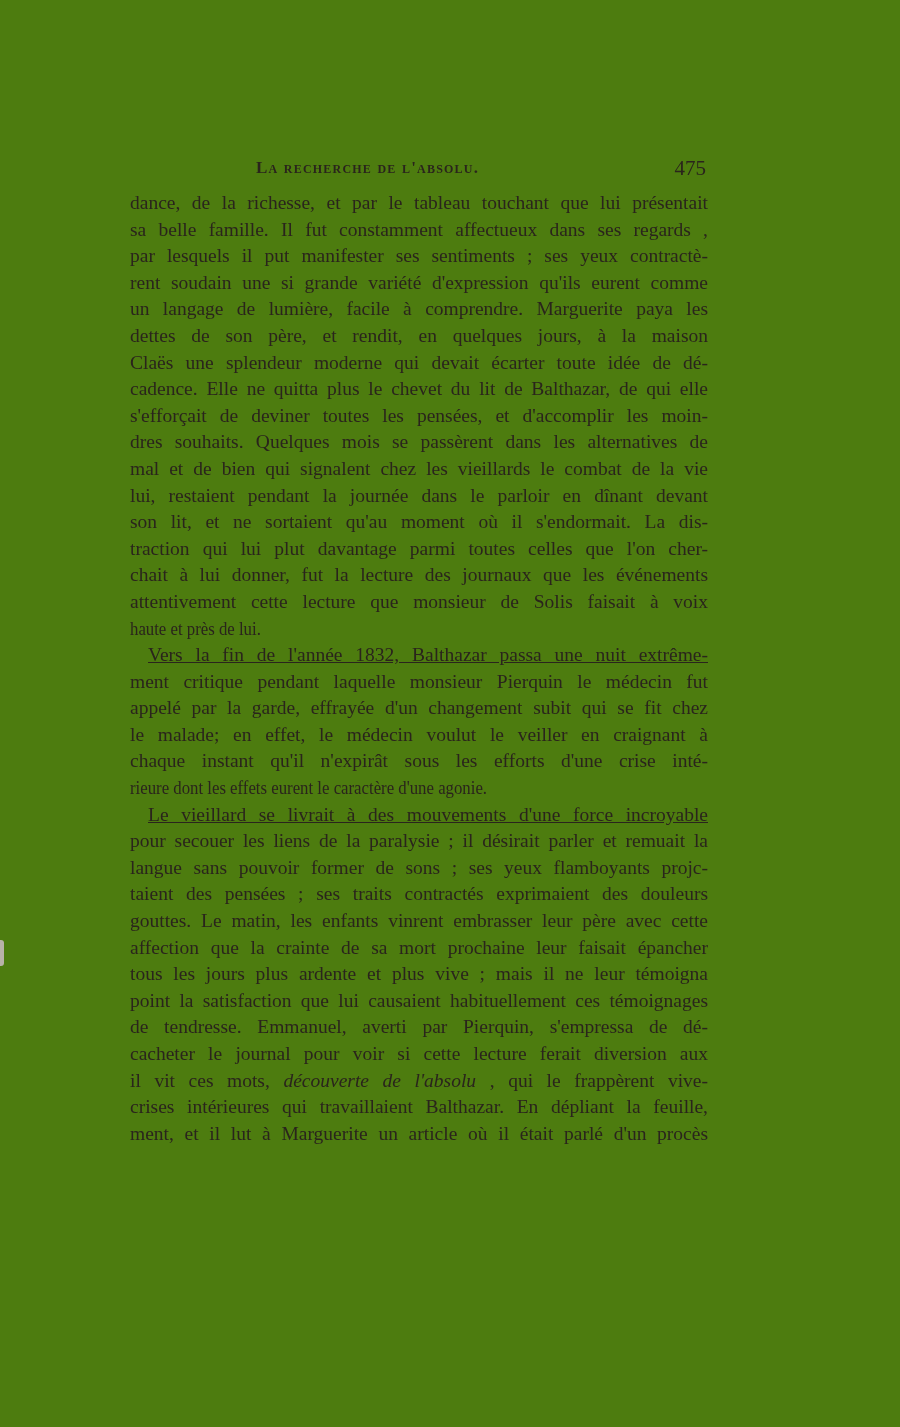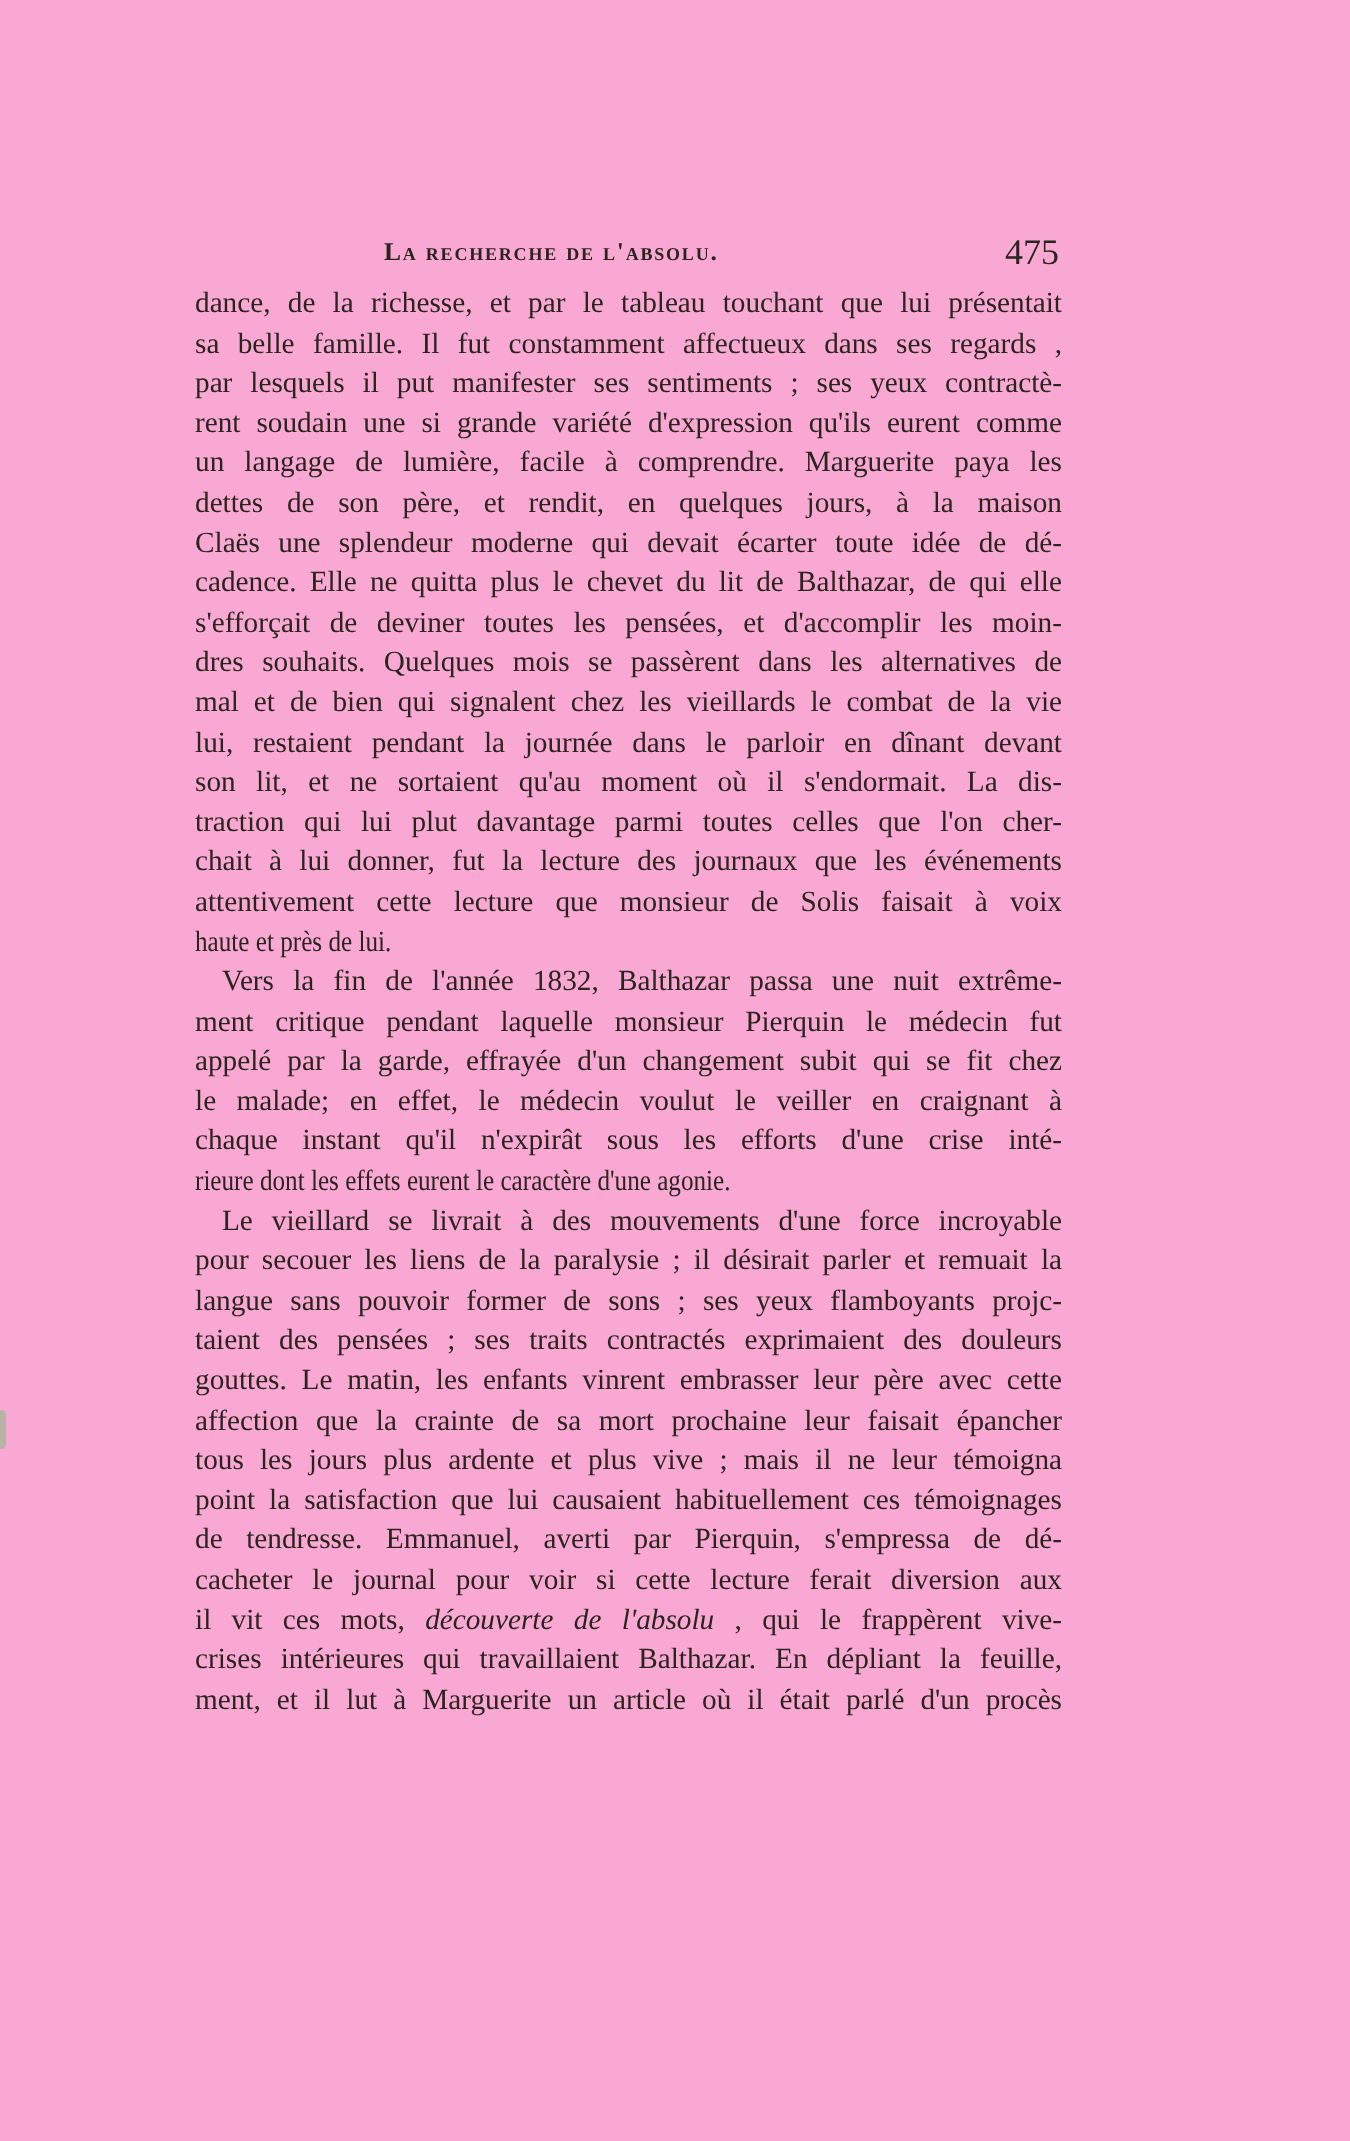--- a/index.html
+++ b/index.html
@@ -9,21 +9,21 @@
       background: #fbf0c6;
       position: relative;
       overflow: hidden;
       font-family: "Liberation Serif", "DejaVu Serif", serif;
       color: #2a241c;
     }
     .page {
       position: absolute;
       left: 0; top: 0;
       width: 900px; height: 1427px;
-      background: #f9a8d4;
+      background: #4d7c0f;
     }
     .left-mark {
       position: absolute;
       left: 0; top: 940px;
       width: 4px; height: 26px;
       background: #b8b2a8;
       border-radius: 0 3px 3px 0;
     }
     .running-head {
       position: absolute;
@@ -39,42 +39,42 @@
       font-size: 17px;
       letter-spacing: 1.2px;
       font-variant: small-caps;
       font-weight: bold;
       color: #2a241c;
     }
     .page-number {
       position: absolute;
       right: 2px;
       top: 0;
-      font-size: 24px;
+      font-size: 21px;
       color: #2a241c;
     }
     .text-block {
       position: absolute;
       left: 130px;
       top: 190px;
       width: 578px;
     }
     .line {
       height: 26.6px;
       line-height: 26.6px;
       font-size: 19.5px;
       white-space: nowrap;
       text-align: justify;
       text-align-last: justify;
       font-family: "Liberation Serif", serif;
       font-stretch: condensed;
       transform-origin: left center;
     }
     .line.last { text-align-last: left; }
-    .line.indent { padding-left: 18px; }
+    .line.indent { padding-left: 18px; text-decoration: underline; }
     .italic { font-style: italic; }
   </style>
 </head>
 <body>
 
 <div class="page">
   <div class="left-mark"></div>
 
   <div class="running-head">
     <span class="running-title">La recherche de l'absolu.</span>

